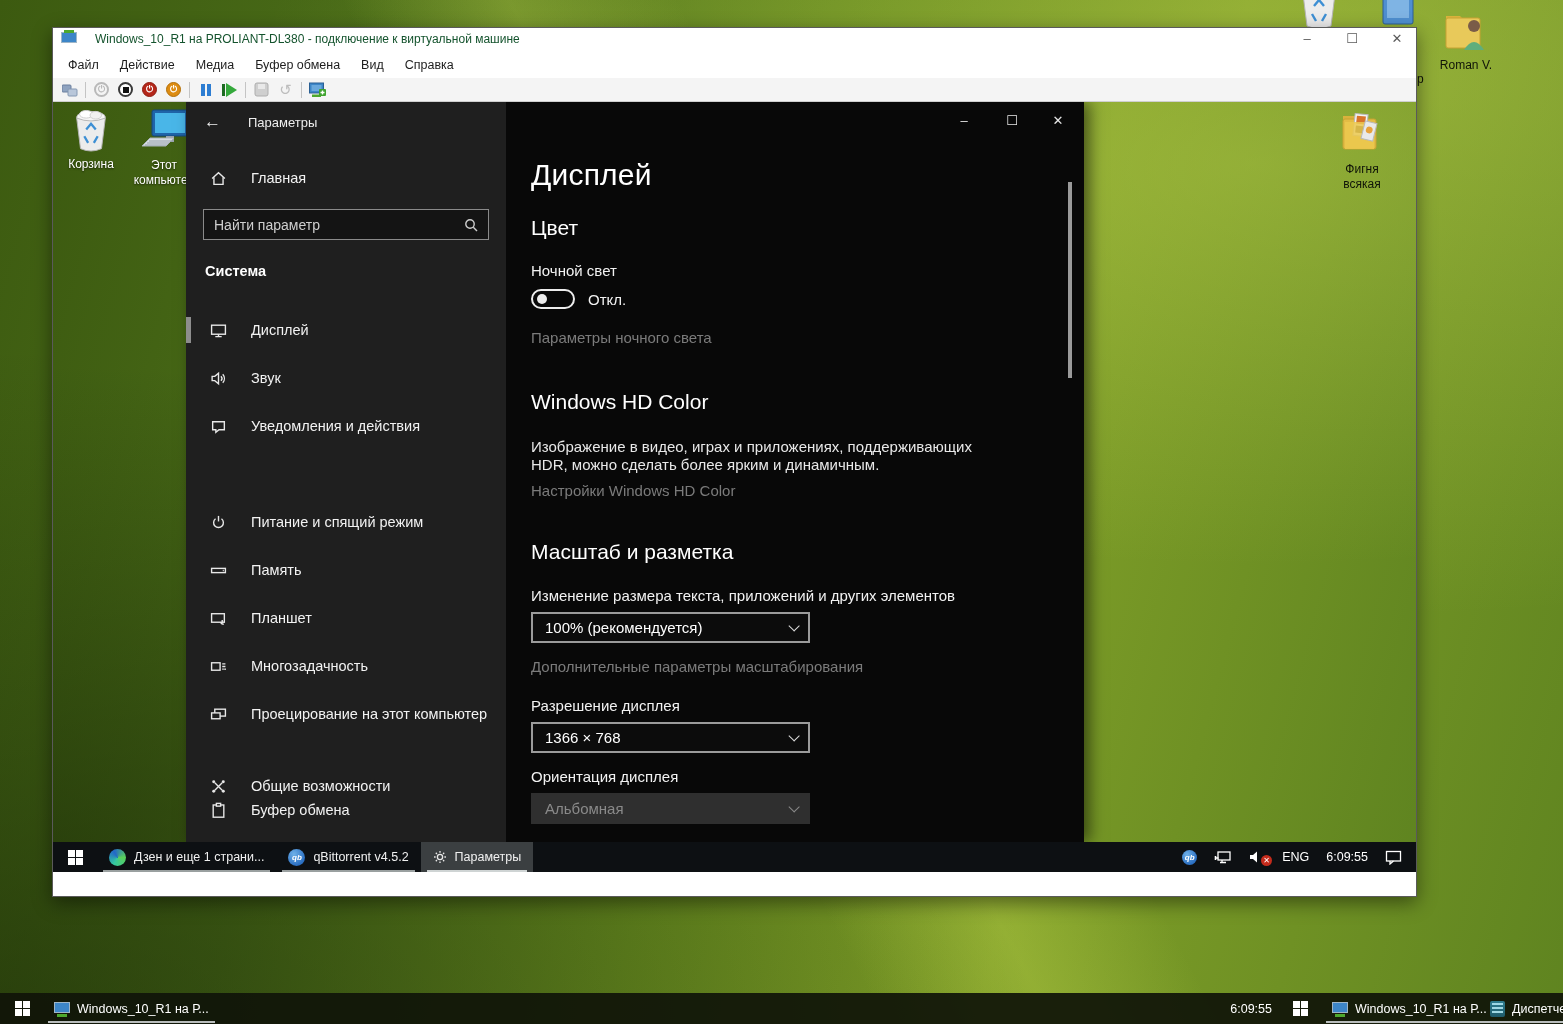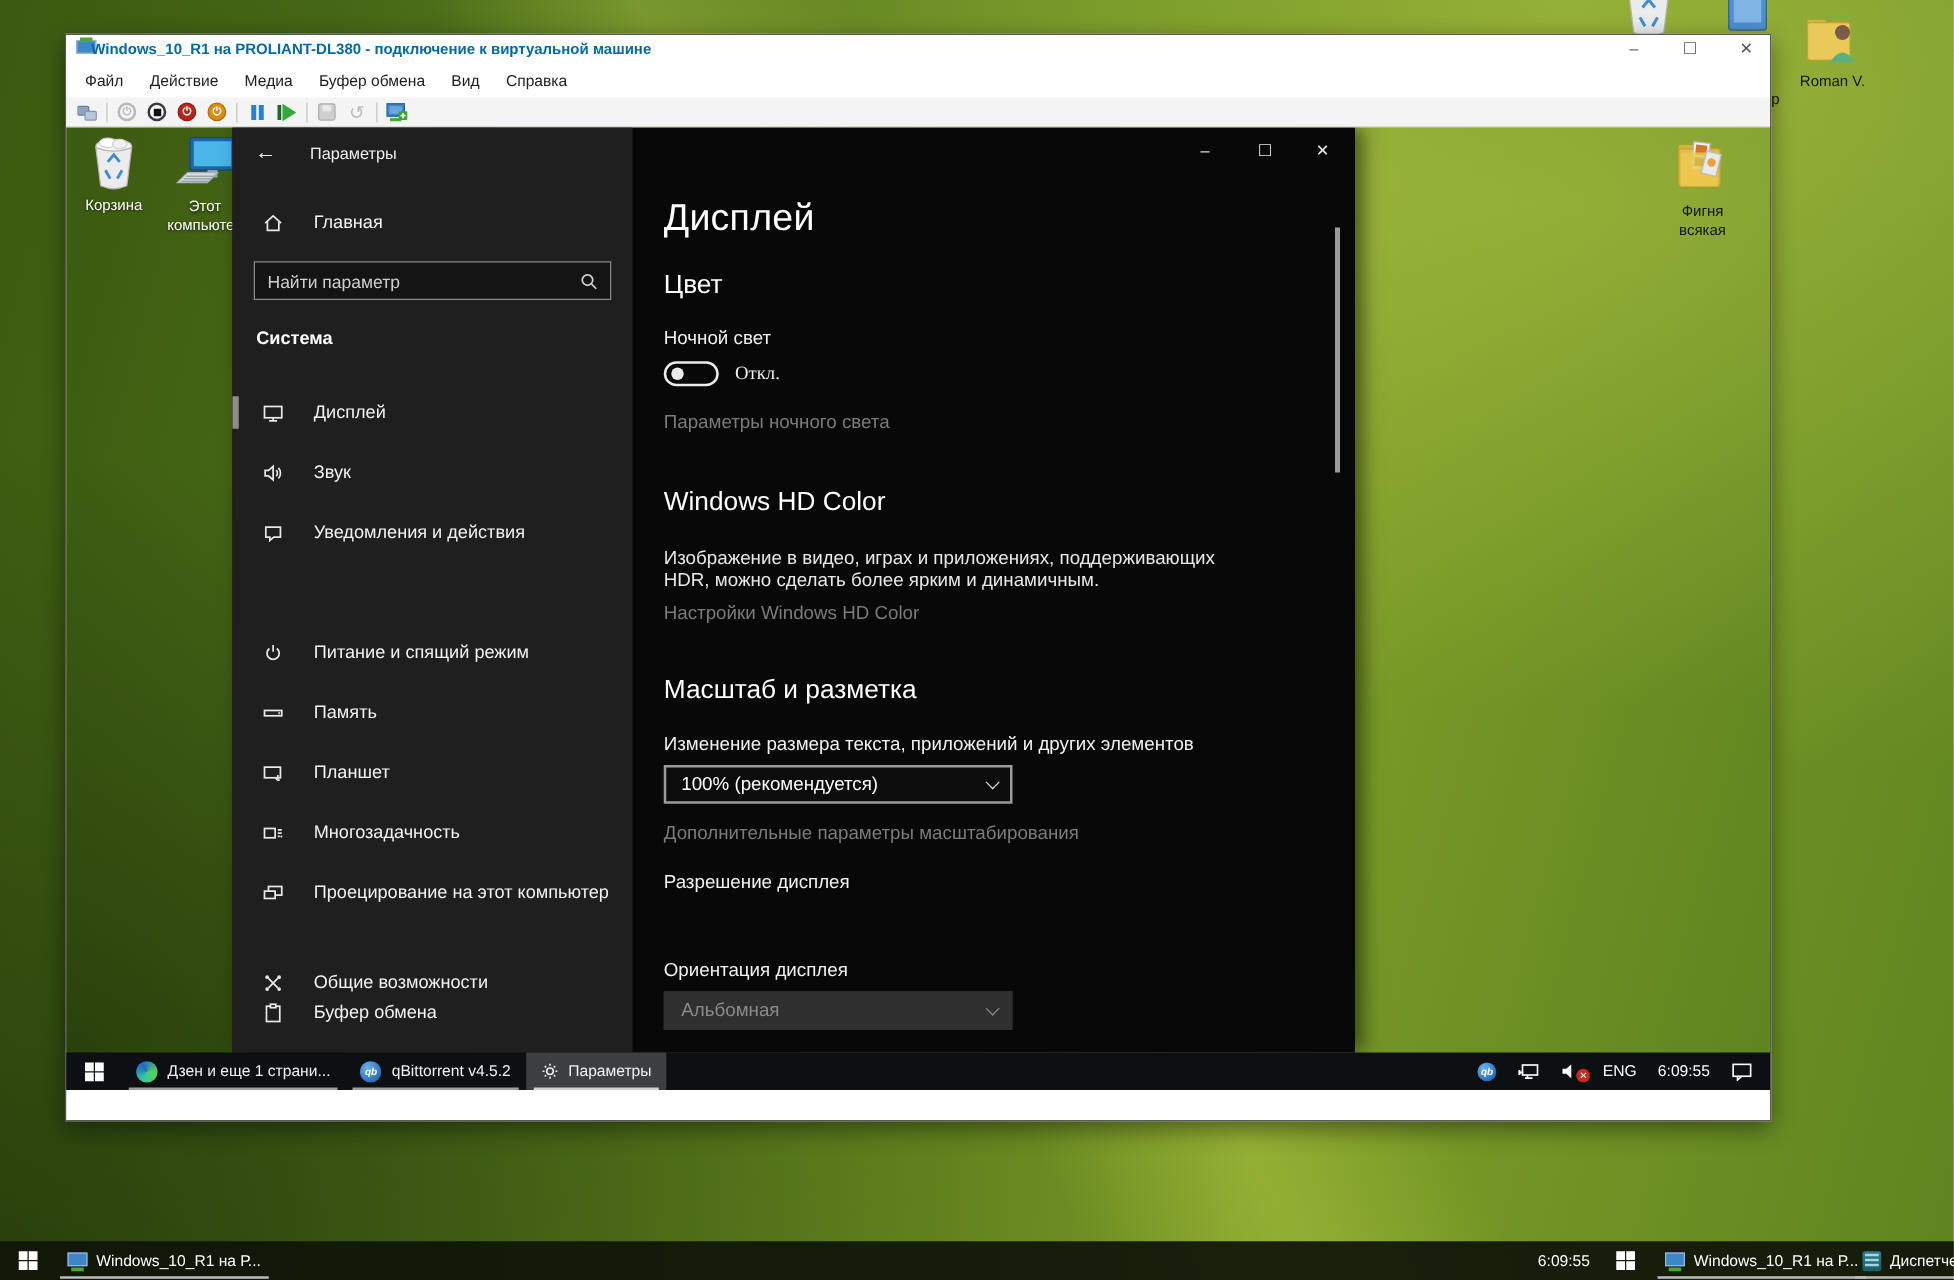--- a/index.html
+++ b/index.html
@@ -18,21 +18,21 @@
 
   
   .dicon { position:absolute; width:72px; text-align:center; font-size:12px; line-height:15px; }
   .dicon .glyph { display:inline-block; }
   .label-light { color:#ffffff; text-shadow:0 1px 2px rgba(0,0,0,.65); }
   .label-dark  { color:#101408; }
 
   
   #vmwin { left:52px; top:27px; width:1365px; height:870px; background:#ffffff; border:1px solid #5a5a5a; box-shadow:0 6px 18px rgba(0,0,0,.45); }
   #vmtitle { left:0; top:0; width:100%; height:23px; background:#ffffff; }
-  #vmtitle .ttext { position:absolute; left:20px; top:4px; font-size:12px; color:#0369a1; white-space:nowrap;font-weight:bold; }
+  #vmtitle .ttext { position:absolute; left:42px; top:4px; font-size:12px; color:#14532d; white-space:nowrap; }
   .winctl { position:absolute; top:0; width:34px; height:22px; color:#5a5a5a; font-size:13px; text-align:center; line-height:22px; }
   #menubar { left:0; top:23px; width:100%; height:27px; background:#ffffff; display:flex; align-items:center; padding-left:15px; gap:21px; }
   #menubar span { font-size:12.5px; color:#1d1d1d;text-align:right; }
   #toolbar { left:0; top:50px; width:100%; height:24px; background:#f4f4f4; border-bottom:1px solid #cfcfcf; display:flex; align-items:center; padding-left:8px; gap:7px; }
   .tsep { width:1px; height:16px; background:#c4c4c4; }
   .tbtn { width:17px; height:17px; display:flex; align-items:center; justify-content:center; }
   .ring { width:15px; height:15px; border-radius:50%; display:flex; align-items:center; justify-content:center; font-size:8px; color:#fff; }
   .r-gray { border:2px solid #b9b9b9; color:#b9b9b9; }
   .r-stop { border:2px solid #3a3a3a; background:#fff; }
   .r-stop i { width:6px; height:6px; background:#111; display:block; }
@@ -383,37 +383,41 @@
           <span class="ctl2" style="left:486px;">☐</span>
           <span class="ctl2" style="left:532px;">✕</span>
 
           <h1 class="page">Дисплей</h1>
 
           <h2 class="sec" style="top:114px;">Цвет</h2>
           <span class="lbl" style="top:160px;">Ночной свет</span>
           <span id="toggle">
               <span class="knob"></span>
             </span>
-          <span class="lbl" style="left:82px; top:189px;font-family:Liberation Serif, serif;">Откл.</span>
+          <span class="lbl" style="left:82px; top:189px;">Откл.</span>
           <span class="dim" style="top:227px;">Параметры ночного света</span>
 
           <h2 class="sec" style="top:288px;">Windows HD Color</h2>
           <span class="para" style="top:336px;">Изображение в видео, играх и приложениях, поддерживающих</span>
           <span class="para" style="top:354px;">HDR, можно сделать более ярким и динамичным.</span>
           <span class="dim" style="top:380px;">Настройки Windows HD Color</span>
 
           <h2 class="sec" style="top:438px;">Масштаб и разметка</h2>
           <span class="lbl" style="top:485px;">Изменение размера текста, приложений и других элементов</span>
           <div class="combo" style="top:510px;">
             <span>100% (рекомендуется)</span>
             <span class="chev"></span>
           </div>
           <span class="dim" style="top:556px;">Дополнительные параметры масштабирования</span>
 
           <span class="lbl" style="top:595px;">Разрешение дисплея</span>
+          <div class="combo" style="top:620px;">
+            <span>1366 × 768</span>
+            <span class="chev"></span>
+          </div>
 
           <span class="lbl" style="top:666px;">Ориентация дисплея</span>
           <div class="combo disabled" style="top:691px;">
             <span>Альбомная</span>
             <span class="chev"></span>
           </div>
 
           <span id="scrollthumb"></span>
         </div>
       </div>

